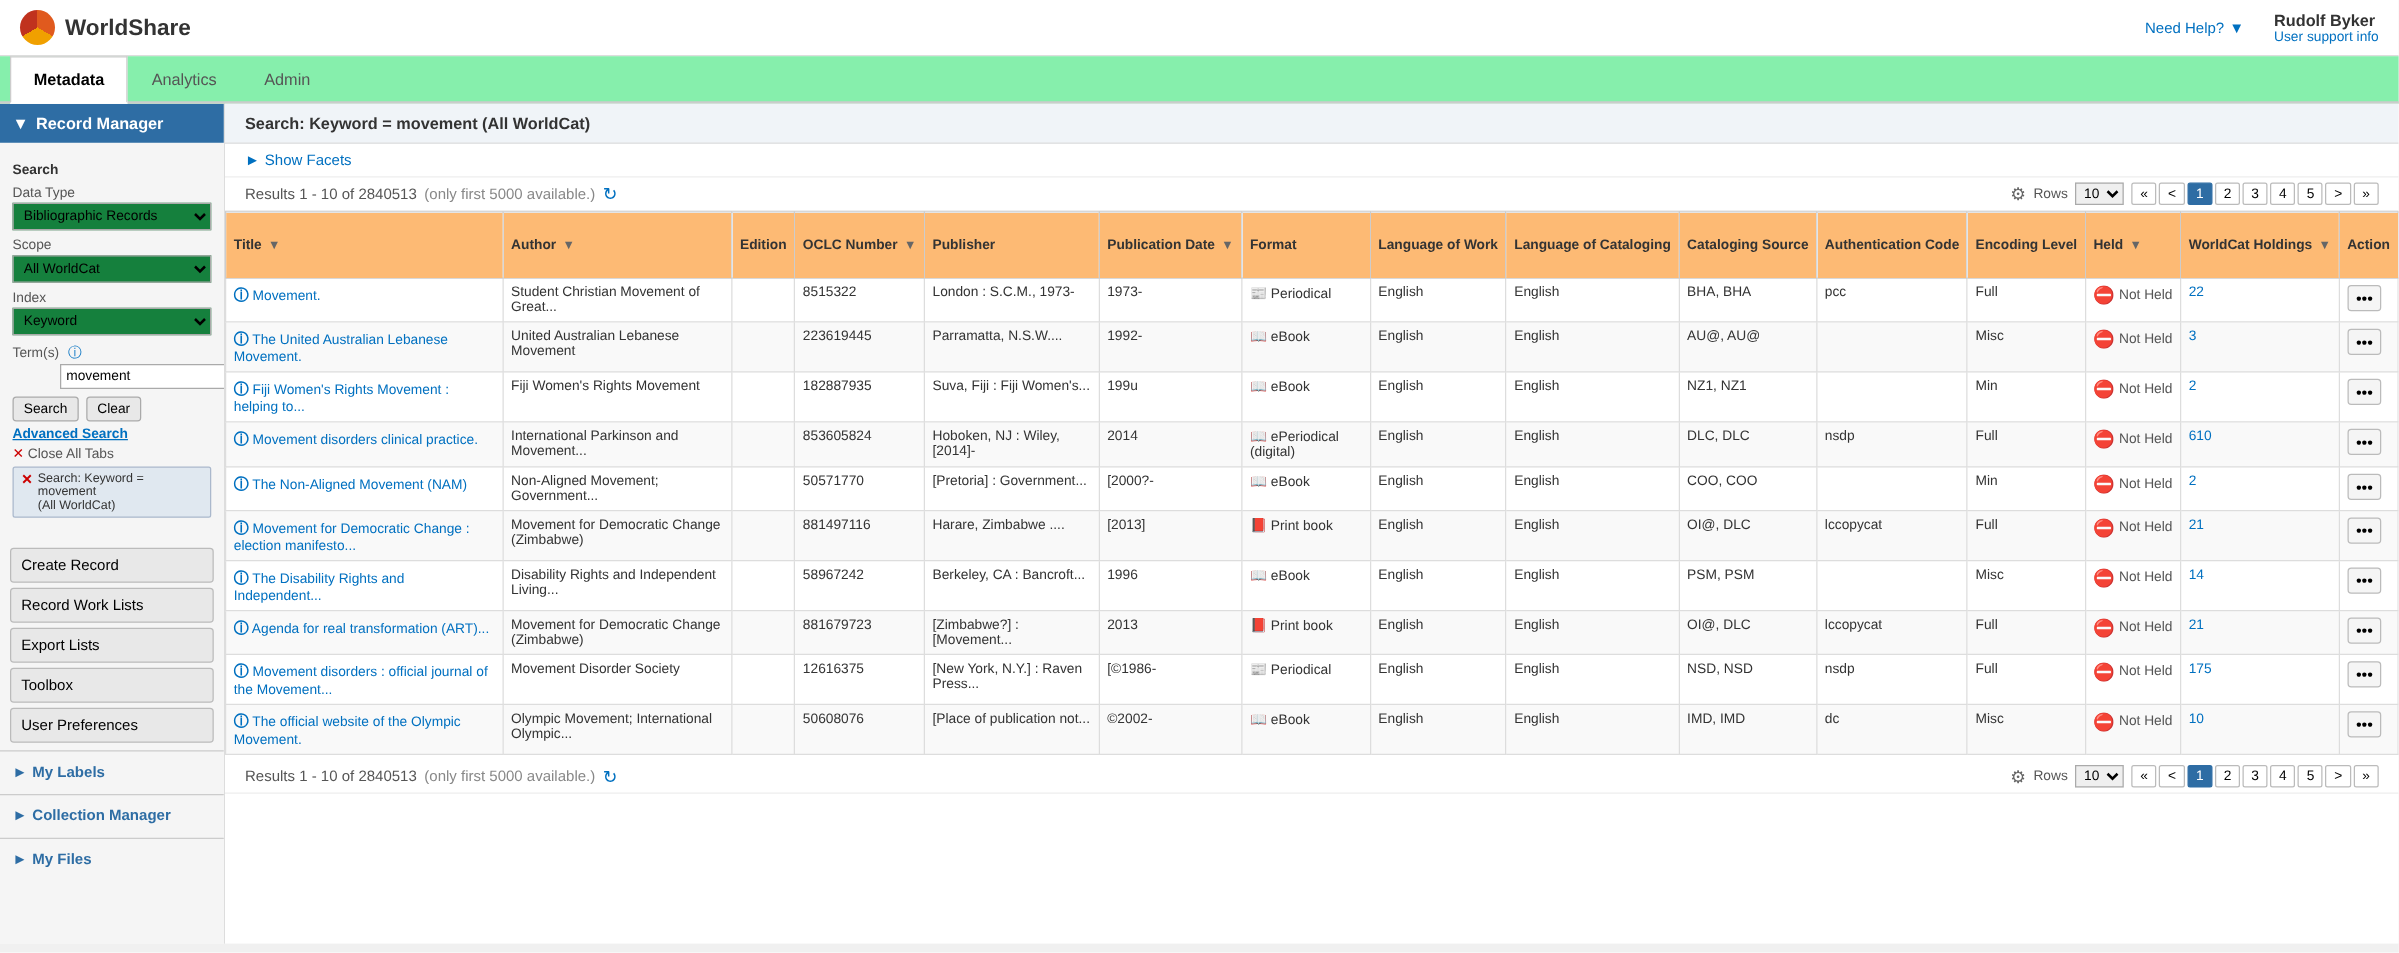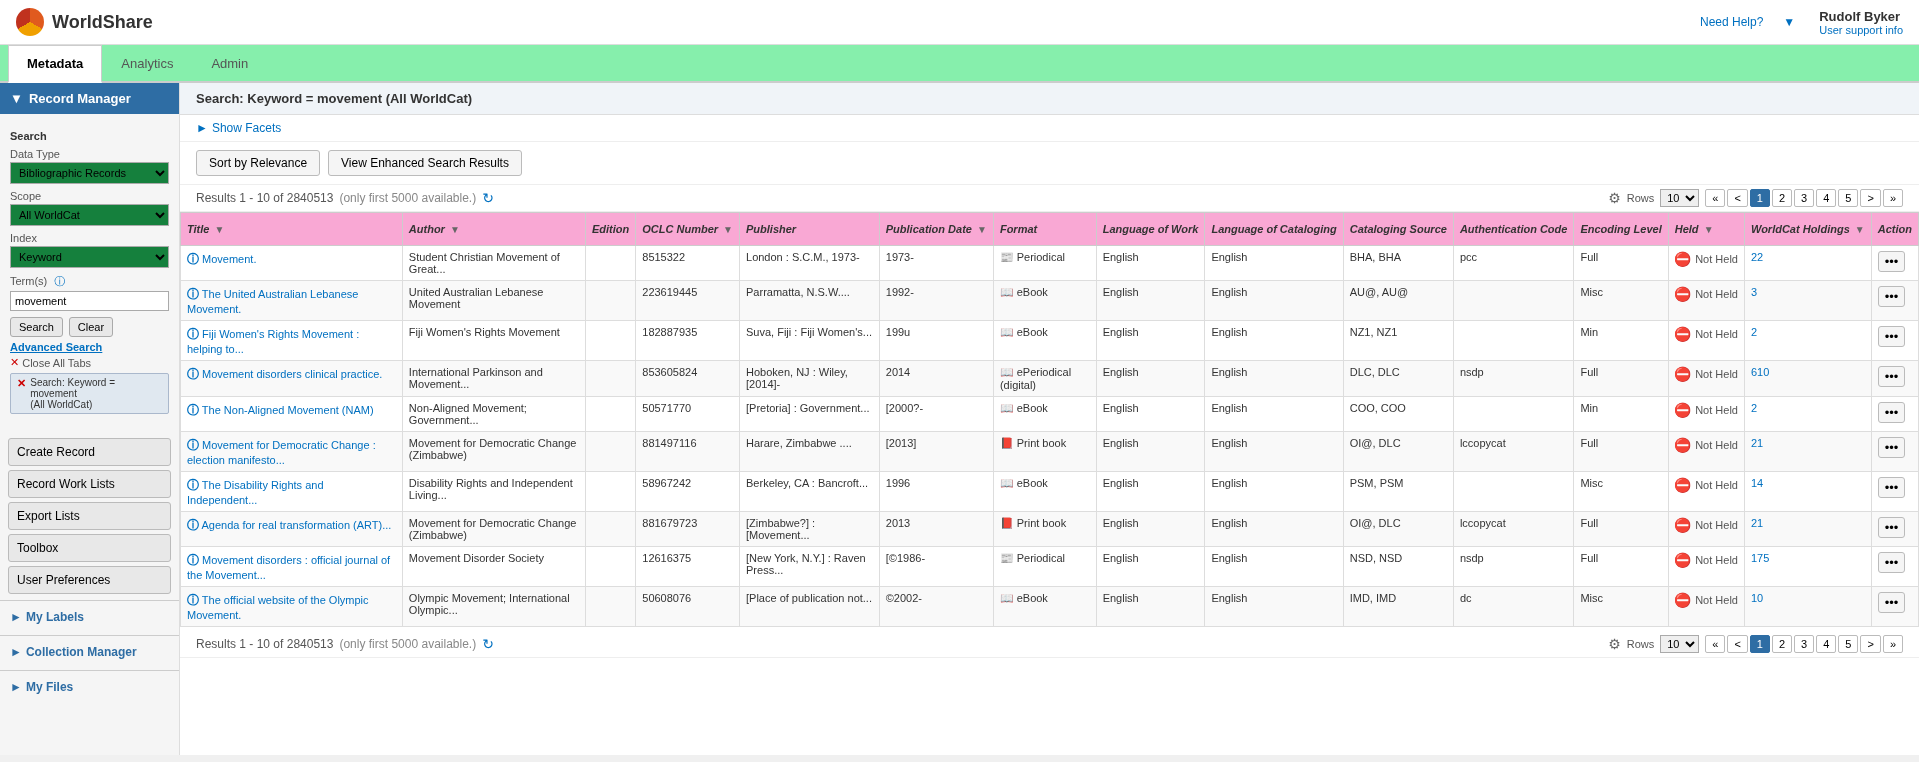--- a/index.html
+++ b/index.html
@@ -15,21 +15,21 @@
       justify-content: space-between;
     }
     .logo-area { display: flex; align-items: center; gap: 8px; }
     .logo-circle {
       width: 28px; height: 28px; border-radius: 50%;
       background: conic-gradient(#e05a1e 0deg 120deg, #f0a000 120deg 240deg, #c0321e 240deg 360deg);
       display: inline-block;
     }
     .logo-text { font-size: 18px; font-weight: bold; color: #333; }
     .top-right { display: flex; gap: 24px; align-items: center; font-size: 12px; }
-    .need-help { color: #0070c0; cursor: pointer; display: flex; align-items: center; gap: 20px; }
+    .need-help { color: #0070c0; cursor: pointer; display: flex; align-items: center; gap: 4px; }
     .user-name { font-size: 13px; font-weight: bold; }
     .user-support { font-size: 11px; color: #0070c0; cursor: pointer; }
 
     
     .nav-tabs {
       background: #86efac;
       border-bottom: 2px solid #ccc;
       display: flex;
       padding: 0 8px;
     }
@@ -73,21 +73,21 @@
       gap: 6px;
       cursor: pointer;
     }
     .sidebar-section { padding: 16px 10px; }
     .sidebar-section-title { font-weight: bold; font-size: 11px; color: #333; margin-bottom: 4px; }
     .sidebar-select {
       width: 100%; padding: 3px 4px; font-size: 11px;
       border: 1px solid #aaa; background: #15803d; cursor: pointer;
     }
     .sidebar-label { font-size: 11px; color: #555; margin-top: 6px; margin-bottom: 2px; }
-    .sidebar-input { width: 100%; padding: 3px 4px; font-size: 11px; border: 1px solid #aaa; }
+    .sidebar-input { width: 100%; padding: 3px 4px; font-size: 11px; border: 1px solid #aaa; margin-left: 38px; }
     .sidebar-buttons { display: flex; gap: 6px; margin-top: 6px; }
     .btn-small {
       padding: 3px 8px; font-size: 11px; cursor: pointer;
       background: #e8e8e8; border: 1px solid #aaa; border-radius: 3px;
     }
     .adv-search { font-size: 11px; color: #0070c0; cursor: pointer; text-decoration: underline; display: block; margin-top: 4px; font-weight: bold; }
     .close-tabs { font-size: 11px; color: #555; cursor: pointer; margin-top: 3px; display: flex; align-items: center; gap: 3px; }
     .search-tag {
       font-size: 11px; background: #e0e8f0; border: 1px solid #aab8cc;
       padding: 3px 6px; margin: 4px 0; display: flex; align-items: flex-start; gap: 4px;
@@ -137,23 +137,23 @@
       border: 1px solid #bbb; background: #fff; border-radius: 2px;
     }
     .page-btn.active { background: #2e6da4; color: #fff; border-color: #2e6da4; }
     .rows-label { font-size: 11px; color: #555; }
     .rows-select { font-size: 11px; padding: 1px 2px; border: 1px solid #aaa; }
     .gear-icon { font-size: 14px; color: #666; cursor: pointer; }
 
     
     .results-table { width: 100%; border-collapse: collapse; font-size: 11px; }
     .results-table th {
-      background: #f9a8d4; border: 1px solid #ccc;
-      padding: 10px 6px; text-align: left; font-size: 11px; font-weight: bold;
-      white-space: nowrap; position: relative; font-style: italic;
+      background: #fdba74; border: 1px solid #ccc;
+      padding: 20px 6px; text-align: left; font-size: 11px; font-weight: bold;
+      white-space: nowrap; position: relative;
     }
     .results-table th .sort-arrow { color: #666; font-size: 10px; margin-left: 2px; }
     .results-table td {
       border: 1px solid #ddd; padding: 5px 6px; vertical-align: top;
     }
     .results-table tr:nth-child(even) td { background: #f9f9f9; }
     .info-icon { color: #0070c0; cursor: pointer; font-weight: bold; font-size: 12px; }
     .title-link { color: #0070c0; text-decoration: none; cursor: pointer; }
     .not-held {
       display: flex; align-items: center; gap: 3px; color: #555;
@@ -272,24 +272,20 @@
   <div class="main-content">
     <div class="search-header">
       <span>Search: Keyword = movement (All WorldCat)</span>
     </div>
 
     <div class="show-facets">
       <span>►</span>
       <span>Show Facets</span>
     </div>
 
-    <div class="toolbar">
-      <button class="btn-toolbar">Sort by Relevance</button>
-      <button class="btn-toolbar">View Enhanced Search Results</button>
-    </div>
 
     <div class="results-bar">
       <div class="results-left">
         <span>Results 1 - 10 of 2840513</span>
         <span style="color:#888;">(only first 5000 available.)</span>
         <span class="refresh-icon">↻</span>
       </div>
       <div class="results-right">
         <span class="gear-icon">⚙</span>
         <span class="rows-label">Rows</span>

